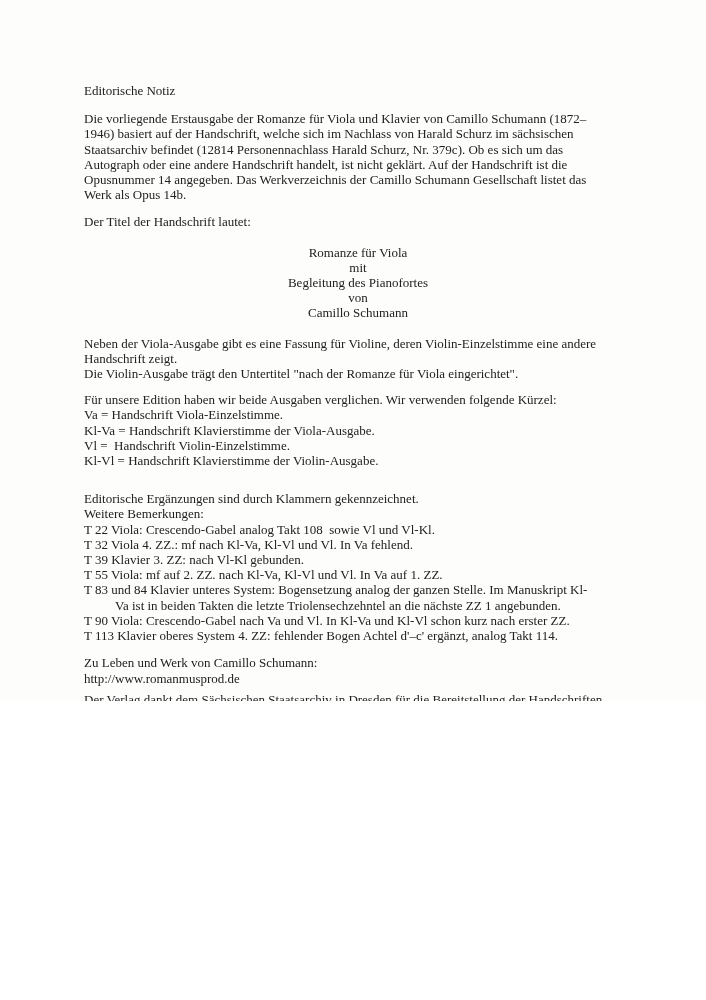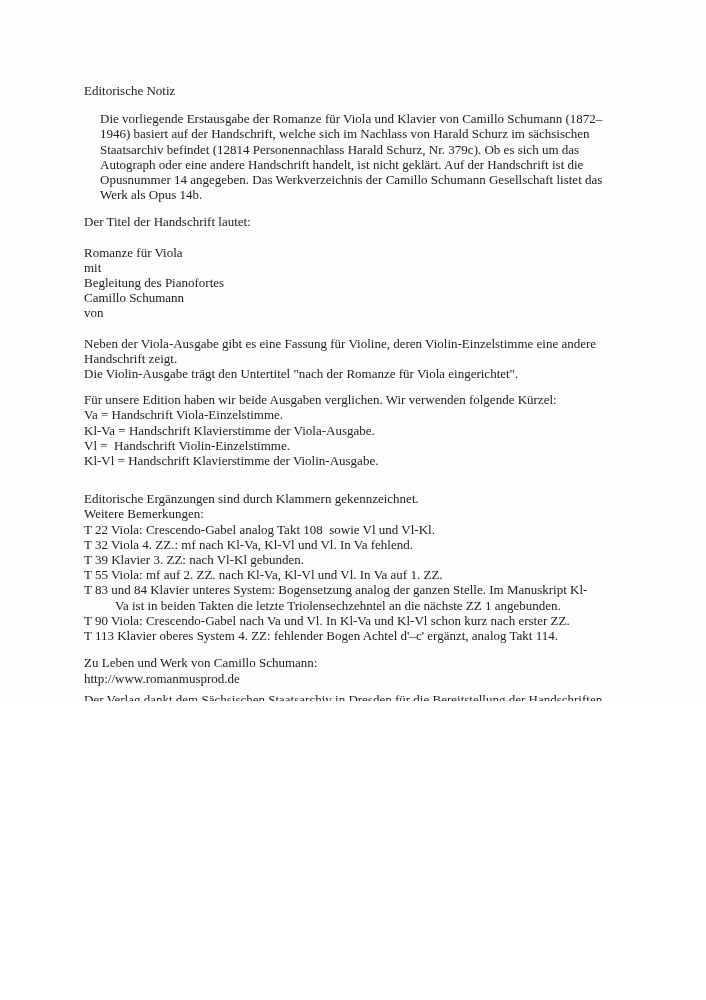--- a/index.html
+++ b/index.html
@@ -22,25 +22,25 @@
   .doc-content {
     position: absolute;
     left: 84px;
     top: 83px;
     width: 548px;
   }
   .line {
     white-space: pre;
   }
   .block { margin: 0; }
-  .centered-block { text-align: left; }
+  .centered-block { text-align: center; }
   .indent-line { padding-left: 31px; }
 
   
-  .mt-intro        { margin-top: 13px; margin-left: 16px; }
+  .mt-intro        { margin-top: 13px; }
   .mt-titel-label  { margin-top: 12px; }
   .mt-work-title   { margin-top: 15px; }
   .mt-fassungen    { margin-top: 15px; }
   .mt-kuerzel      { margin-top: 11px; }
   .mt-ergaenzungen { margin-top: 23px; }
   .mt-bemerkungen  { }
   .mt-leben-werk   { margin-top: 12px; }
   .mt-dank         { margin-top: 6px; }
   .mt-signature    { margin-top: 40px; }
 </style>
@@ -60,22 +60,22 @@
       <div class="line">Opusnummer 14 angegeben. Das Werkverzeichnis der Camillo Schumann Gesellschaft listet das</div>
       <div class="line">Werk als Opus 14b.</div>
     </div>
 
     <div class="line block mt-titel-label">Der Titel der Handschrift lautet:</div>
 
     <div class="block centered-block mt-work-title">
       <div class="line">Romanze für Viola</div>
       <div class="line">mit</div>
       <div class="line">Begleitung des Pianofortes</div>
+      <div class="line">von</div>
       <div class="line">Camillo Schumann</div>
-      <div class="line">von</div>
     </div>
 
     <div class="block mt-fassungen">
       <div class="line">Neben der Viola-Ausgabe gibt es eine Fassung für Violine, deren Violin-Einzelstimme eine andere</div>
       <div class="line">Handschrift zeigt.</div>
       <div class="line">Die Violin-Ausgabe trägt den Untertitel "nach der Romanze für Viola eingerichtet".</div>
     </div>
 
     <div class="block mt-kuerzel">
       <div class="line">Für unsere Edition haben wir beide Ausgaben verglichen. Wir verwenden folgende Kürzel:</div>

